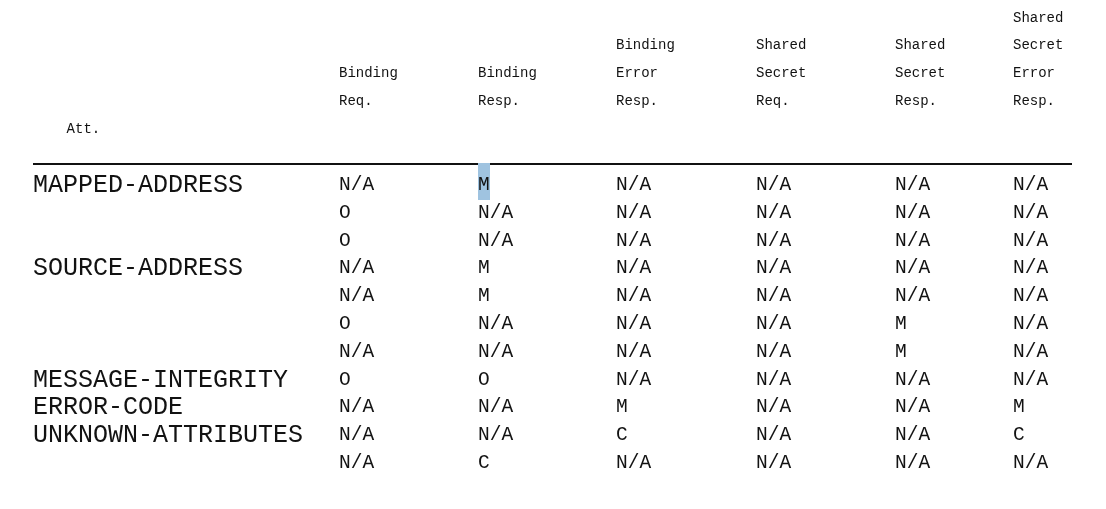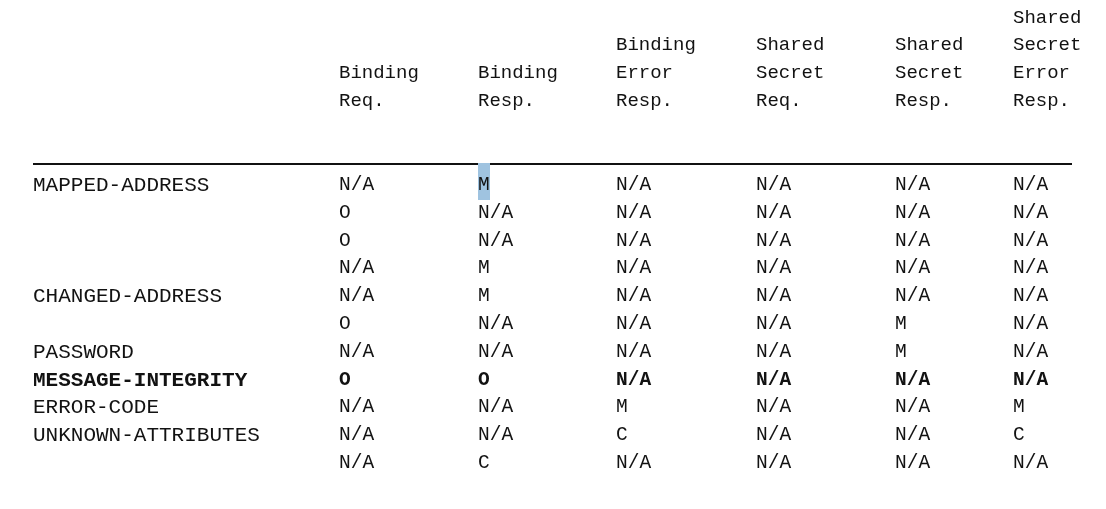--- a/index.html
+++ b/index.html
@@ -17,21 +17,21 @@
   }
 
   #doc-table {
     position: relative;
     width: 1106px;
     height: 509px;
   }
 
   
   .hdr {
-    font-size: 19px;
+    font-size: 14px;
     line-height: 27.8px;
     white-space: pre;
   }
 
   .hdr-att {
     position: absolute;
     left: 33px;
     top: 88px;
   }
 
@@ -53,21 +53,21 @@
   .row {
     position: absolute;
     left: 0;
     width: 1106px;
     height: 27.8px;
   }
   .row .attr-name {
     position: absolute;
     left: 33px;
     top: 0;
-    font-size: 21px;
+    font-size: 25px;
     line-height: 27.8px;
     white-space: pre;
   }
   .row .val {
     position: absolute;
     top: 0;
     font-size: 19.5px;
     line-height: 27.8px;
     white-space: pre;
   }
@@ -76,20 +76,23 @@
   .row .val.selected {
     background: #9fc3e0;
     box-shadow: 0 -9px 0 0 #9fc3e0;
   }
 </style>
 </head>
 <body>
 
 <div id="doc-table">
 
+  <div class="hdr hdr-att">
+    <span>Att.</span>
+  </div>
 
   <div id="header-cols">
       <div class="hdr hdr-col" style="left: 339px; top: 60.2px;"><div>Binding</div><div>Req.</div></div>
       <div class="hdr hdr-col" style="left: 478px; top: 60.2px;"><div>Binding</div><div>Resp.</div></div>
       <div class="hdr hdr-col" style="left: 616px; top: 32.4px;"><div>Binding</div><div>Error</div><div>Resp.</div></div>
       <div class="hdr hdr-col" style="left: 756px; top: 32.4px;"><div>Shared</div><div>Secret</div><div>Req.</div></div>
       <div class="hdr hdr-col" style="left: 895px; top: 32.4px;"><div>Shared</div><div>Secret</div><div>Resp.</div></div>
       <div class="hdr hdr-col" style="left: 1013px; top: 4.6px;"><div>Shared</div><div>Secret</div><div>Error</div><div>Resp.</div></div>
     </div>
 
@@ -115,54 +118,53 @@
       </div>
       <div class="row" style="top: 227.6px;">
         <div class="val" style="left: 339px;">O</div>
         <div class="val" style="left: 478px;">N/A</div>
         <div class="val" style="left: 616px;">N/A</div>
         <div class="val" style="left: 756px;">N/A</div>
         <div class="val" style="left: 895px;">N/A</div>
         <div class="val" style="left: 1013px;">N/A</div>
       </div>
       <div class="row" style="top: 255.4px;">
+        <div class="attr-name">SOURCE-ADDRESS</div>
         <div class="val" style="left: 339px;">N/A</div>
         <div class="val" style="left: 478px;">M</div>
         <div class="val" style="left: 616px;">N/A</div>
         <div class="val" style="left: 756px;">N/A</div>
         <div class="val" style="left: 895px;">N/A</div>
         <div class="val" style="left: 1013px;">N/A</div>
       </div>
       <div class="row" style="top: 283.2px;">
-        <div class="attr-name">CHANGED-ADDRESS</div>
         <div class="val" style="left: 339px;">N/A</div>
         <div class="val" style="left: 478px;">M</div>
         <div class="val" style="left: 616px;">N/A</div>
         <div class="val" style="left: 756px;">N/A</div>
         <div class="val" style="left: 895px;">N/A</div>
         <div class="val" style="left: 1013px;">N/A</div>
       </div>
       <div class="row" style="top: 311px;">
         <div class="val" style="left: 339px;">O</div>
         <div class="val" style="left: 478px;">N/A</div>
         <div class="val" style="left: 616px;">N/A</div>
         <div class="val" style="left: 756px;">N/A</div>
         <div class="val" style="left: 895px;">M</div>
         <div class="val" style="left: 1013px;">N/A</div>
       </div>
       <div class="row" style="top: 338.8px;">
-        <div class="attr-name">PASSWORD</div>
         <div class="val" style="left: 339px;">N/A</div>
         <div class="val" style="left: 478px;">N/A</div>
         <div class="val" style="left: 616px;">N/A</div>
         <div class="val" style="left: 756px;">N/A</div>
         <div class="val" style="left: 895px;">M</div>
         <div class="val" style="left: 1013px;">N/A</div>
       </div>
-      <div class="row" style="top: 366.6px; font-weight: bold;">
+      <div class="row" style="top: 366.6px;">
         <div class="attr-name">MESSAGE-INTEGRITY</div>
         <div class="val" style="left: 339px;">O</div>
         <div class="val" style="left: 478px;">O</div>
         <div class="val" style="left: 616px;">N/A</div>
         <div class="val" style="left: 756px;">N/A</div>
         <div class="val" style="left: 895px;">N/A</div>
         <div class="val" style="left: 1013px;">N/A</div>
       </div>
       <div class="row" style="top: 394.4px;">
         <div class="attr-name">ERROR-CODE</div>

